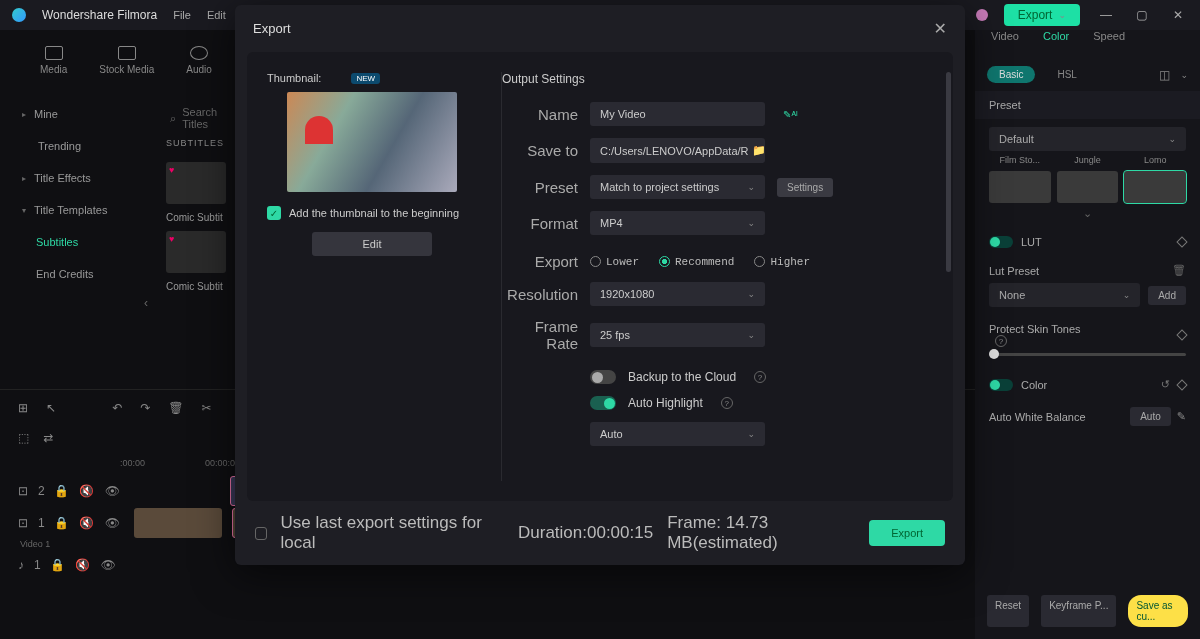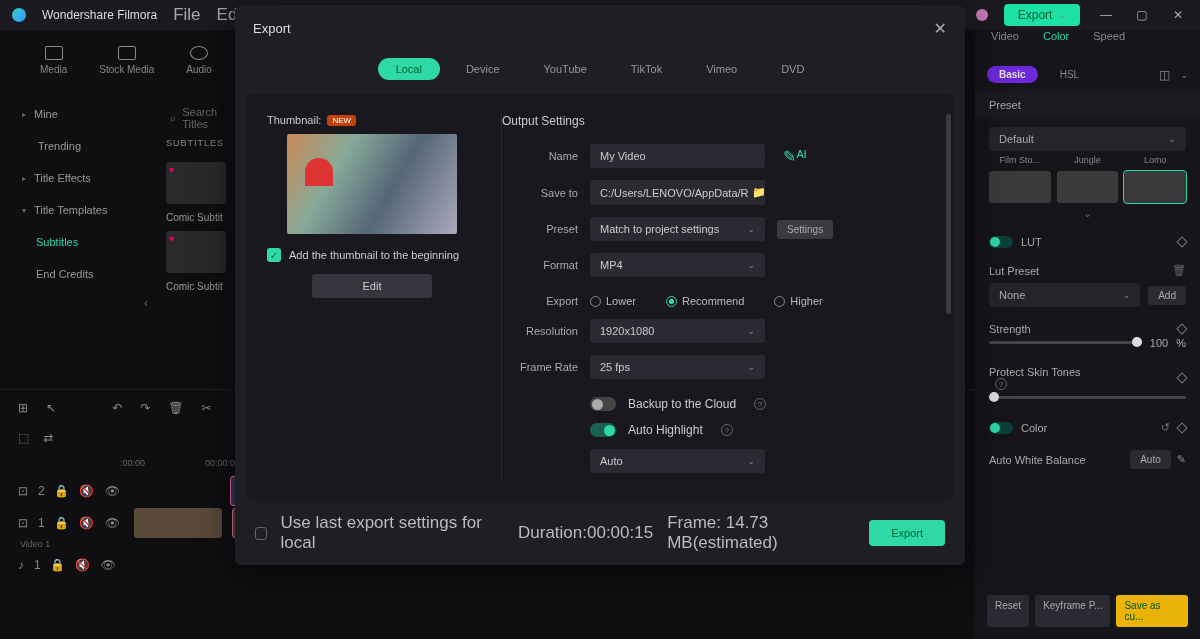--- a/index.html
+++ b/index.html
@@ -1,21 +1,21 @@
 <!DOCTYPE html>
 <html><head>
 <meta charset="utf-8">
 <style>
 * { box-sizing: border-box; margin: 0; padding: 0; }
 body { font-family: -apple-system, "Segoe UI", sans-serif; background: #0f0f12; color: #ccc; font-size: 12px; overflow: hidden; width: 1200px; height: 639px; position: relative; }
 
 .titlebar { height: 30px; background: #1a1a20; display: flex; align-items: center; padding: 0 12px; gap: 16px; }
 .logo-icon { width: 14px; height: 14px; background: linear-gradient(135deg,#3cc,#39f); border-radius: 50%; }
 .titlebar .app-title { color: #ddd; font-size: 12px; }
-.titlebar .menu-item { color: #aaa; font-size: 17px; cursor: pointer; }
+.titlebar .menu-item { color: #aaa; font-size: 11px; cursor: pointer; }
 .titlebar .spacer { flex: 1; }
 .titlebar .winbtn { color: #aaa; width: 20px; text-align: center; cursor: pointer; }
 .export-pill { background: #1de0a5; color: #0a2; padding: 4px 14px; border-radius: 4px; font-size: 12px; display: flex; align-items: center; gap: 6px; color:#063;}
 
 .tabs-row { height: 60px; display: flex; align-items: center; gap: 32px; padding: 0 40px; }
 .tab-icon-block { display: flex; flex-direction: column; align-items: center; gap: 4px; color: #888; font-size: 10px; }
 .tab-icon-block .ic { width: 18px; height: 14px; border: 1.5px solid #888; border-radius: 2px; }
 
 .body-main { position: absolute; top: 90px; bottom: 0; left: 0; right: 0; display: flex; }
 
@@ -37,66 +37,66 @@
 .tracks { padding-left:18px; }
 .track-row { height:32px; display:flex; align-items:center; gap:10px; color:#888; }
 .clip { height:30px; border-radius:3px; }
 
 .right-panel { position:absolute; right:0; top:30px; bottom:0; width:225px; background:#15151a; padding:0; }
 .right-tabs { display:flex; height:28px; align-items:flex-start; gap:24px; padding:0 16px; font-size:11px; }
 .right-tabs .t.active { color:#2ed9a5; }
 .right-tabs .t { color:#888; cursor:pointer; }
 .right-subtabs { display:flex; gap:10px; padding:8px 12px; align-items:center; }
 .pill-sm { padding:3px 12px; border-radius:10px; font-size:10px; }
-.pill-sm.active { background:#6d28d9; color:#ddd;font-weight:bold; }
+.pill-sm.active { background:#0f766e; color:#ddd; }
 .pill-sm { color:#888; }
 .panel-section { padding:8px 14px; font-size:11px; color:#aaa; }
 .dropdown { background:#24242a; padding:6px 10px; border-radius:3px; display:flex; justify-content:space-between; align-items:center; color:#aaa; font-size:11px; }
 .lut-thumbs { display:flex; gap:6px; margin-top:6px; }
 .lut-thumb { flex:1; height:32px; background:#3a3a3a; border-radius:3px; }
 .lut-thumb.sel { outline:1.5px solid #2ed9a5; }
 .lut-name-row { display:flex; gap:6px; margin-top:4px; font-size:9px; color:#888; }
 .lut-name-row span { flex:1; text-align:center; }
 .toggle { width:24px; height:12px; background:#333; border-radius:6px; position:relative; }
 .toggle.on { background:#0a4038; }
 .toggle.on::after { content:''; width:10px; height:10px; background:#2ed9a5; border-radius:50%; position:absolute; right:1px; top:1px; }
 .toggle::after { content:''; width:10px; height:10px; background:#888; border-radius:50%; position:absolute; left:1px; top:1px; }
 .slider { height:3px; background:#444; border-radius:2px; position:relative; margin:6px 0; }
 .slider .h { width:10px; height:10px; background:#ddd; border-radius:50%; position:absolute; top:-4px; }
 .flexrow { display:flex; align-items:center; gap:8px; justify-content:space-between; }
 .diamond { width:8px; height:8px; border:1px solid #777; transform:rotate(45deg); }
 .btn-sm { background:#2a2a32; padding:4px 10px; border-radius:3px; font-size:10px; color:#aaa; }
-.bottom-btns { position:absolute; bottom:12px; left:12px; right:12px; display:flex; gap:6px; }
+.bottom-btns { position:absolute; bottom:12px; left:12px; right:12px; display:flex; gap:12px; }
 .bottom-btns .b { flex:0 0 auto; padding:5px 8px; background:#2a2a32; border-radius:3px; font-size:10px; color:#aaa; }
-.bottom-btns .b.primary { background:#eab308; color:#053; flex:1; }
+.bottom-btns .b.primary { background:#fde047; color:#053; flex:1;border-radius:13px; }
 .export-modal { position:absolute; left:235px; top:5px; width:730px; height:560px; background:#1e1e24; border-radius:6px; z-index:60; display:flex; flex-direction:column; box-shadow:0 8px 40px rgba(0,0,0,.6); }
 .modal-header { padding:14px 18px; display:flex; align-items:center; justify-content:space-between; }
 .modal-header .title { font-size:13px; color:#ddd; }
 .close-x { color:#aaa; cursor:pointer; font-size:16px; }
 .export-tabs { display:flex; justify-content:center; gap:8px; padding:6px 0 14px; }
 .etab { padding:5px 18px; border-radius:12px; font-size:11px; color:#999; cursor:pointer; }
 .etab.active { background:#2ed9a5; color:#063; }
 .modal-body { flex:1; display:flex; background:#18181e; margin:0 12px; border-radius:6px; padding:20px; gap:24px; overflow:hidden; position:relative; }
 .thumb-col { width:210px; }
 .thumb-label { font-size:11px; color:#ccc; display:flex; align-items:center; gap:6px; margin-bottom:8px; }
-.new-badge { background:#c2410c; color:#fff; font-size:8px; padding:1px 5px; border-radius:3px; }
+.new-badge { background:#0c4a6e; color:#fff; font-size:8px; padding:1px 5px; border-radius:3px;margin-left:24px; }
 .thumb-img { width:170px; height:100px; background:linear-gradient(120deg,#c85 0%, #8a9 30%, #567 60%, #aab 100%); margin:0 auto 14px; border-radius:2px; position:relative; overflow:hidden; }
 .thumb-img::before { content:''; position:absolute; left:18px; top:24px; width:28px; height:28px; background:#d33; border-radius:50% 50% 0 0; }
 .chk-row { display:flex; align-items:center; gap:8px; font-size:11px; color:#ccc; margin-bottom:12px; }
 .chk-box { width:14px; height:14px; background:#2ed9a5; border-radius:3px; display:flex; align-items:center; justify-content:center; color:#063; font-size:10px; }
 .edit-btn { width:120px; padding:6px 0; background:#35353d; text-align:center; border-radius:3px; font-size:11px; color:#ccc; margin:0 auto; cursor:pointer; }
 
 .settings-col { flex:1; border-left:1px solid #2a2a30; }
 .settings-col h3 { font-size:12px; color:#ccc; font-weight:normal; margin-bottom:16px; }
 .form-row { display:flex; align-items:center; margin-bottom:12px; gap:12px; }
-.form-row .lbl { width:76px; text-align:right; font-size:11px; color:#aaa; }
+.form-row .lbl { width:76px; text-align:right; font-size:15px; color:#aaa; }
 .form-input { flex:1; max-width:175px; background:#2a2a32; padding:6px 10px; border-radius:3px; font-size:11px; color:#ccc; display:flex; justify-content:space-between; align-items:center; }
-.ai-icon { color:#2ed9a5; font-size:16px; margin-left:6px; }
+.ai-icon { color:#2ed9a5; font-size:10px; margin-left:6px; }
 .chev-sm { color:#888; font-size:9px; }
-.radio-group { display:flex; gap:30px; align-items:center; }
+.radio-group { display:flex; gap:20px; align-items:center;font-family:Liberation Mono, monospace; }
 .radio { display:flex; align-items:center; gap:5px; font-size:11px; color:#bbb; }
 .radio .dot { width:11px; height:11px; border:1.5px solid #888; border-radius:50%; }
 .radio.sel .dot { border-color:#2ed9a5; background:radial-gradient(circle,#2ed9a5 40%,transparent 45%); }
 .toggle-pill { width:26px; height:14px; background:#444; border-radius:7px; position:relative; }
 .toggle-pill.on { background:#1a6050; }
 .toggle-pill::after { content:''; width:11px; height:11px; background:#aaa; border-radius:50%; position:absolute; top:1.5px; left:1.5px; }
 .toggle-pill.on::after { background:#2ed9a5; left:auto; right:1.5px; }
 .help-ic { width:12px; height:12px; border:1px solid #666; border-radius:50%; font-size:8px; color:#888; display:flex; align-items:center; justify-content:center; margin-left:6px; }
 .tiny-scroll { position:absolute; right:2px; top:20px; width:5px; height:200px; background:#3a3a42; border-radius:3px; }
 
@@ -283,33 +283,20 @@
     <div class="flexrow" style="margin-top:6px">
       <div class="dropdown" style="flex:1">
           <span>None</span>
           <span class="chev-sm">⌄</span>
         </div>
       <div class="btn-sm">Add</div>
     </div>
   </div>
   <div class="panel-section">
     <div class="flexrow">
-        <span>Strength</span>
-        <div class="diamond"></div>
-      </div>
-    <div class="flexrow">
-      <div class="slider" style="flex:1">
-          <div class="h" style="right:0"></div>
-        </div>
-      <span>100</span>
-      <span>%</span>
-    </div>
-  </div>
-  <div class="panel-section">
-    <div class="flexrow">
         <span><span>Protect Skin Tones</span> <span class="help-ic">?</span></span>
         <div class="diamond"></div>
       </div>
     <div class="slider">
         <div class="h" style="left:0"></div>
       </div>
   </div>
   <div class="panel-section flexrow">
     <div class="flexrow" style="gap:8px">
         <div class="toggle on"></div>
@@ -331,28 +318,20 @@
     <div class="b">Reset</div>
     <div class="b">Keyframe P...</div>
     <div class="b primary">Save as cu...</div>
   </div>
 </div>
 
 <div class="export-modal">
   <div class="modal-header">
     <span class="title">Export</span>
     <span class="close-x">✕</span>
-  </div>
-  <div class="export-tabs">
-    <span class="etab active">Local</span>
-    <span class="etab">Device</span>
-    <span class="etab">YouTube</span>
-    <span class="etab">TikTok</span>
-    <span class="etab">Vimeo</span>
-    <span class="etab">DVD</span>
   </div>
   <div class="modal-body">
     <div class="thumb-col">
       <div class="thumb-label">
           <span>Thumbnail:</span>
           <span class="new-badge">NEW</span>
         </div>
       <div class="thumb-img"></div>
       <div class="chk-row">
         <div class="chk-box">✓</div>

